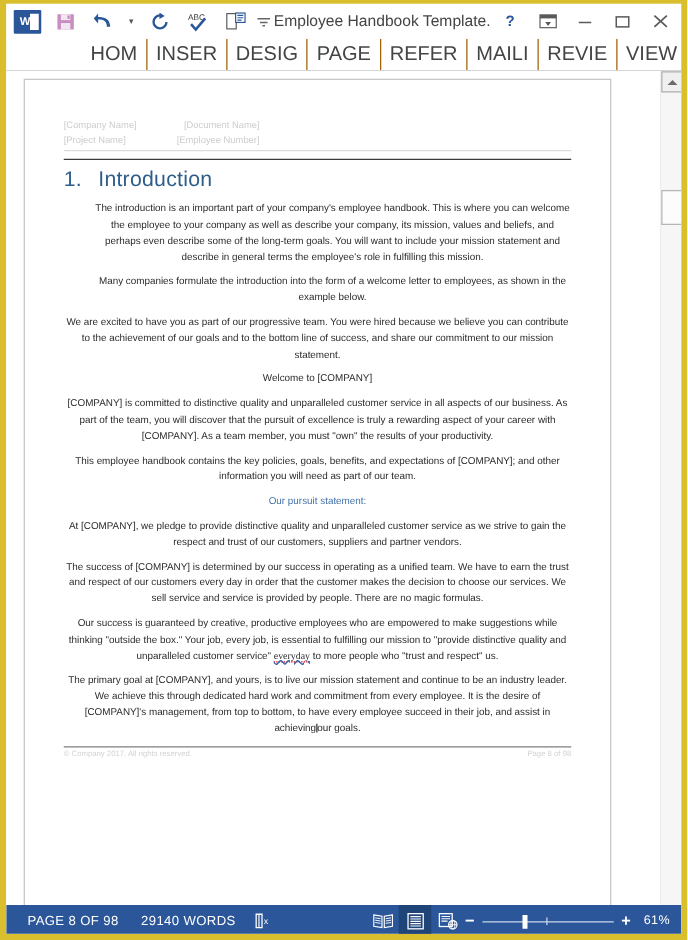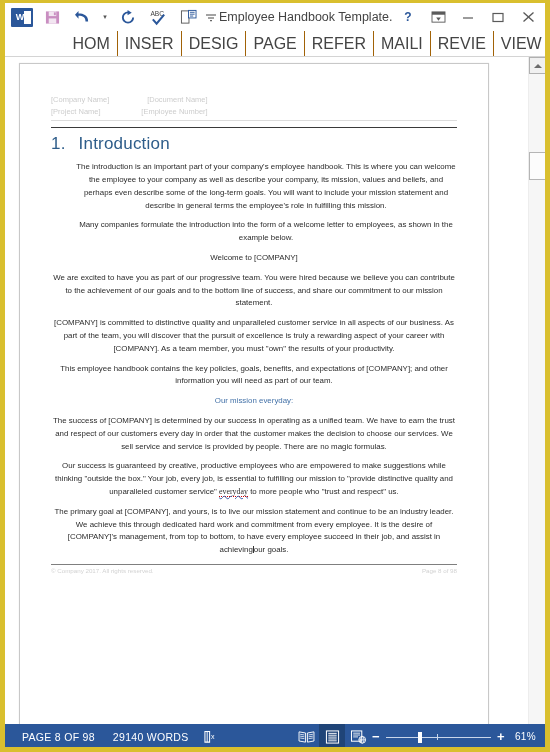--- a/index.html
+++ b/index.html
@@ -389,25 +389,26 @@
 
           <h1 class="doc-h1">
             <span class="num">1.</span><span>Introduction</span>
           </h1>
 
           <div class="body-indent">
             <p class="doc-p">The introduction is an important part of your company's employee handbook. This is where you can welcome the employee to your company as well as describe your company, its mission, values and beliefs, and perhaps even describe some of the long-term goals. You will want to include your mission statement and describe in general terms the employee's role in fulfilling this mission.</p>
             <p class="doc-p">Many companies formulate the introduction into the form of a welcome letter to employees, as shown in the example below.</p>
           </div>
 
+          <p class="doc-p">We are excited to have you as part of our progressive team. You were hired because we believe you can contribute to the achievement of our goals and to the bottom line of success, and share our commitment to our mission statement.</p>
           <p class="doc-p">Welcome to [COMPANY]</p>
-          <p class="doc-p">We are excited to have you as part of our progressive team. You were hired because we believe you can contribute to the achievement of our goals and to the bottom line of success, and share our commitment to our mission statement.</p>
           <p class="doc-p">[COMPANY] is committed to distinctive quality and unparalleled customer service in all aspects of our business. As part of the team, you will discover that the pursuit of excellence is truly a rewarding aspect of your career with [COMPANY]. As a team member, you must "own" the results of your productivity.</p>
           <p class="doc-p">This employee handbook contains the key policies, goals, benefits, and expectations of [COMPANY]; and other information you will need as part of our team.</p>
-          <p class="doc-p mission-label">Our mission everyday:</p>
+          <p class="doc-p mission-label">Our pursuit statement:</p>
+          <p class="doc-p">At [COMPANY], we pledge to provide distinctive quality and unparalleled customer service as we strive to gain the respect and trust of our customers, suppliers and partner vendors.</p>
           <p class="doc-p">The success of [COMPANY] is determined by our success in operating as a unified team. We have to earn the trust and respect of our customers every day in order that the customer makes the decision to choose our services. We sell service and service is provided by people. There are no magic formulas.</p>
 
           <p class="doc-p"><span>Our success is guaranteed by creative, productive employees who are empowered to make suggestions while thinking "outside the box." Your job, every job, is essential to fulfilling our mission to "provide distinctive quality and unparalleled customer service" </span><span class="spell-err">everyday</span><span> to more people who "trust and respect" us.</span></p>
 
           <p class="doc-p"><span>The primary goal at [COMPANY], and yours, is to live our mission statement and continue to be an industry leader. We achieve this through dedicated hard work and commitment from every employee. It is the desire of [COMPANY]'s management, from top to bottom, to have every employee succeed in their job, and assist in achieving</span><span class="caret-mark"></span><span>our goals.</span></p>
 
           <div class="doc-footer">
             <span>© Company 2017. All rights reserved.</span>
             <span>Page 8 of 98</span>
           </div>

